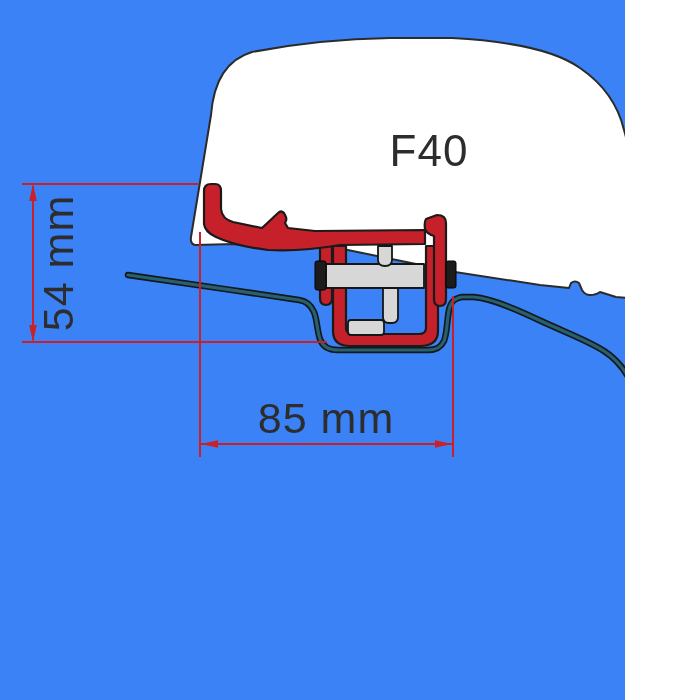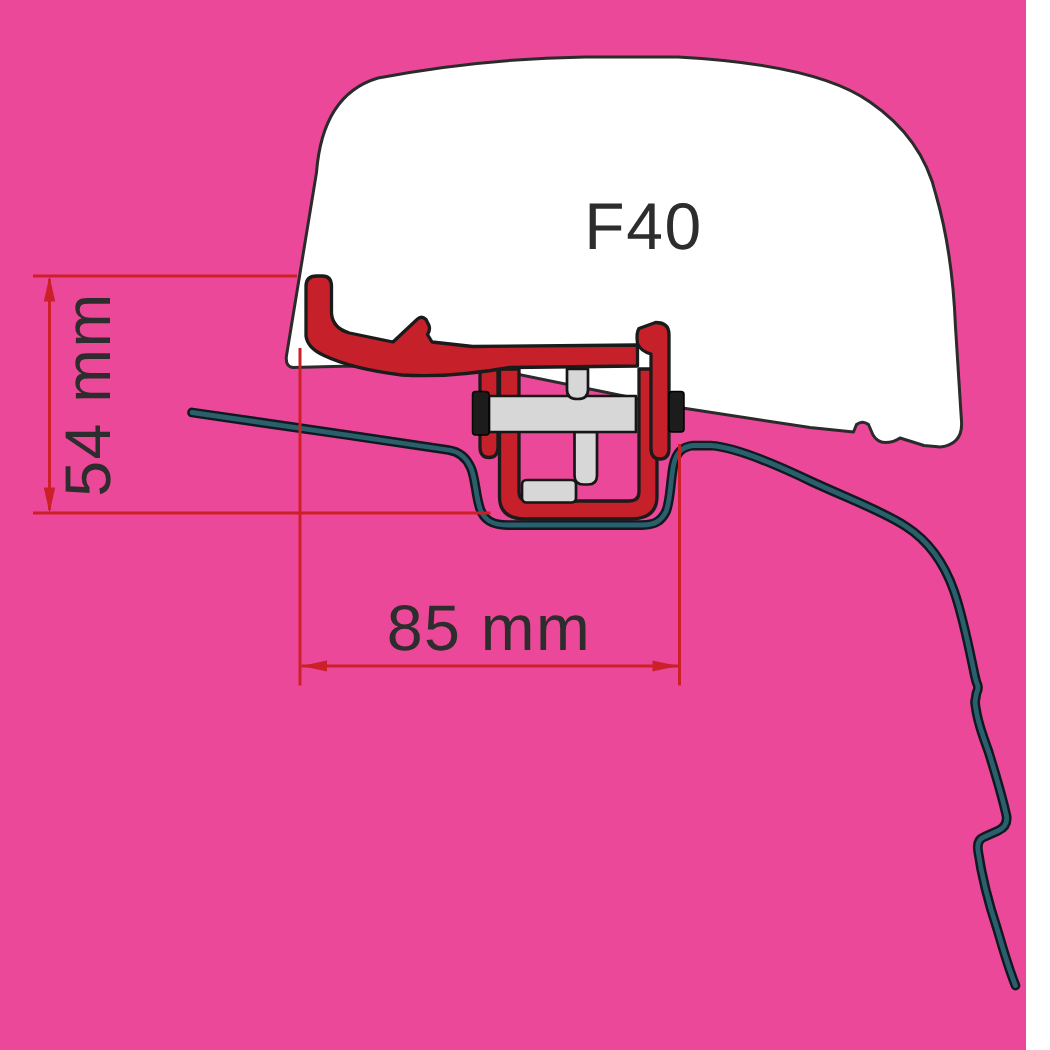--- a/index.html
+++ b/index.html
@@ -1,17 +1,17 @@
 <!DOCTYPE html>
 <html><head>
 <meta charset="utf-8">
 <style>
   html,body{margin:0;padding:0;background:#ffffff;}
   .stage{
-    position:relative;width:684px;height:700px;background:#ec4899;overflow:hidden;
+    position:relative;width:625px;height:700px;background:#3b82f6;overflow:hidden;
     font-family:"Liberation Sans", sans-serif;
   }
   svg{display:block;}
   .case-outline{fill:#ffffff;stroke:#2b2b2b;stroke-width:2;stroke-linejoin:round;}
   .red-part{stroke:#1b1b1b;stroke-width:2.2;stroke-linejoin:round;}
   .gray-part{stroke:#161616;stroke-width:1.8;stroke-linejoin:round;}
   .pad{stroke:#000000;stroke-width:1;}
   .roof-casing{fill:none;stroke:#10191d;stroke-width:6.5;stroke-linecap:round;stroke-linejoin:round;}
   .roof-core{fill:none;stroke-width:3.2;stroke-linecap:round;stroke-linejoin:round;}
   .dim-line{fill:none;stroke-width:2;}

